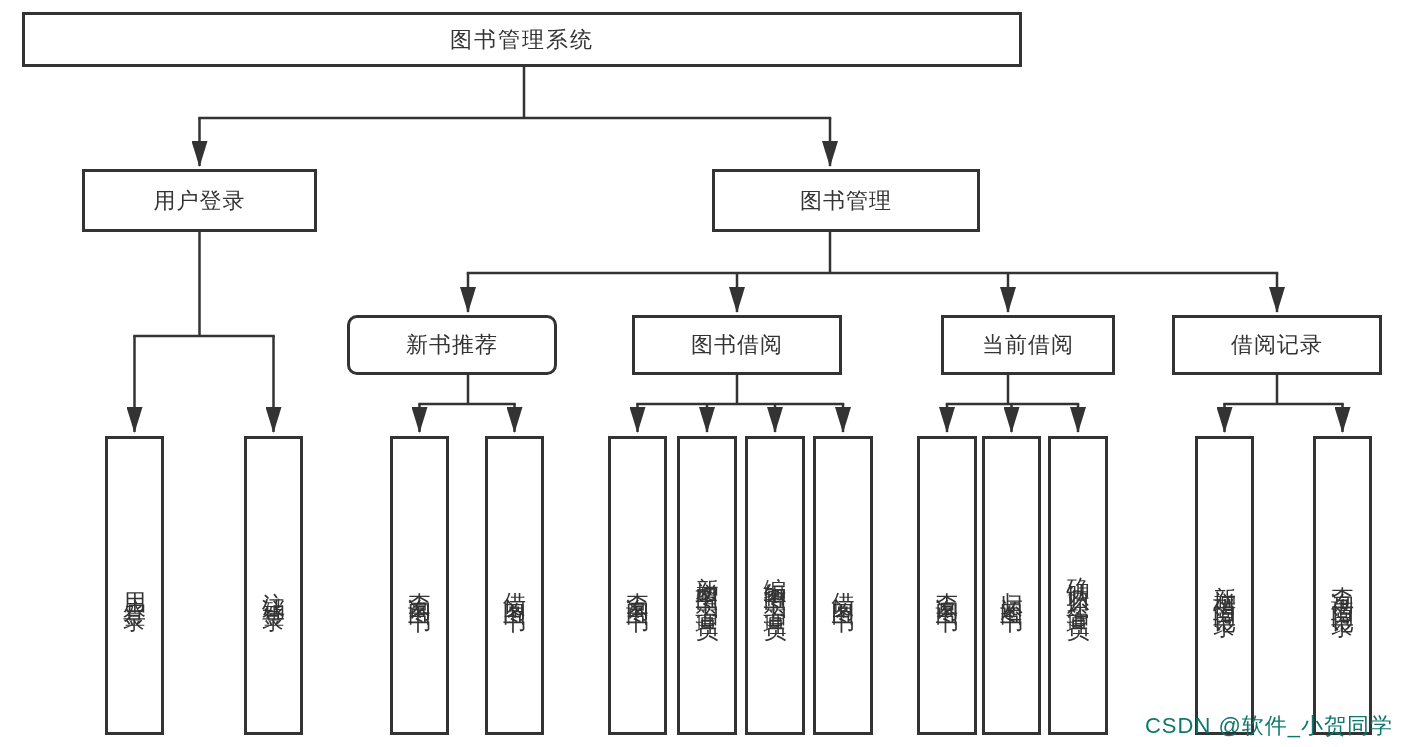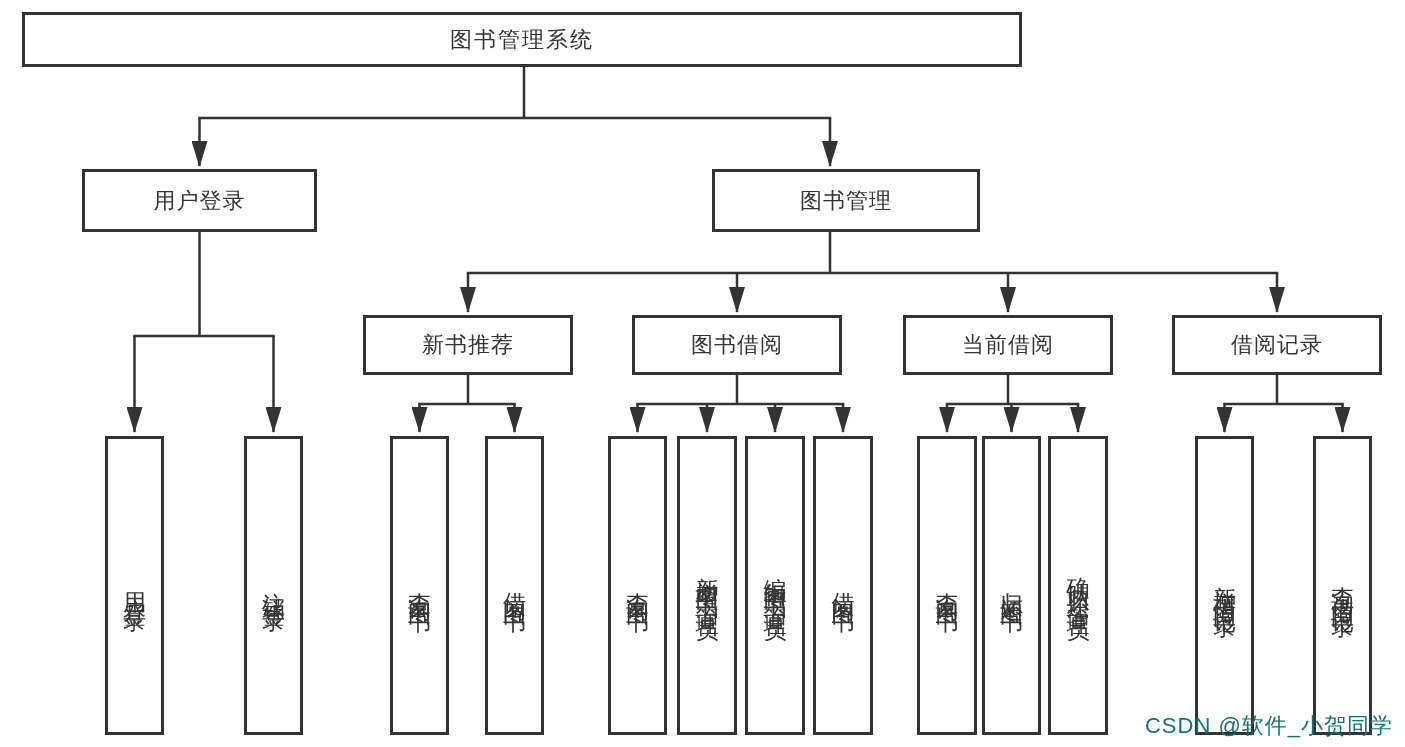--- a/index.html
+++ b/index.html
@@ -63,23 +63,23 @@
     <path d="M1078,404 V432" fill="none" stroke="#333333" stroke-width="2.5" marker-end="url(#arw)"></path>
     <path d="M1224.5,404 V432" fill="none" stroke="#333333" stroke-width="2.5" marker-end="url(#arw)"></path>
     <path d="M1342.5,404 V432" fill="none" stroke="#333333" stroke-width="2.5" marker-end="url(#arw)"></path>
   </svg>
 
   <div class="node root-node" style="left:22px;top:12px;width:1000px;height:55px;">图书管理系统</div>
 
   <div class="node h-node" style="left:82px;top:169px;width:235px;height:63px;">用户登录</div>
   <div class="node h-node" style="left:712px;top:169px;width:268px;height:63px;">图书管理</div>
 
-  <div class="node h-node" style="left:363px;top:315px;width:210px;height:60px;">新书推荐</div>
+  <div class="node h-node" style="left:347px;top:315px;width:210px;height:60px;border-radius:10px;">新书推荐</div>
   <div class="node h-node" style="left:632px;top:315px;width:210px;height:60px;text-align:right;">图书借阅</div>
-  <div class="node h-node" style="left:903px;top:315px;width:210px;height:60px;">当前借阅</div>
+  <div class="node h-node" style="left:941px;top:315px;width:174px;height:60px;">当前借阅</div>
   <div class="node h-node" style="left:1172px;top:315px;width:210px;height:60px;">借阅记录</div>
 
   <div class="node v-node" style="left:105px;top:436px;width:59px;height:299px;">用户登录</div>
   <div class="node v-node" style="left:244px;top:436px;width:59px;height:299px;">注销登录</div>
   <div class="node v-node" style="left:390px;top:436px;width:59px;height:299px;">查询图书</div>
   <div class="node v-node" style="left:485px;top:436px;width:59px;height:299px;">借阅图书</div>
   <div class="node v-node" style="left:608px;top:436px;width:59px;height:299px;">查询图书</div>
   <div class="node v-node" style="left:677px;top:436px;width:60px;height:299px;">新增图书（管理员）</div>
   <div class="node v-node" style="left:745px;top:436px;width:60px;height:299px;">编辑图书（管理员）</div>
   <div class="node v-node" style="left:813px;top:436px;width:60px;height:299px;">借阅图书</div>

